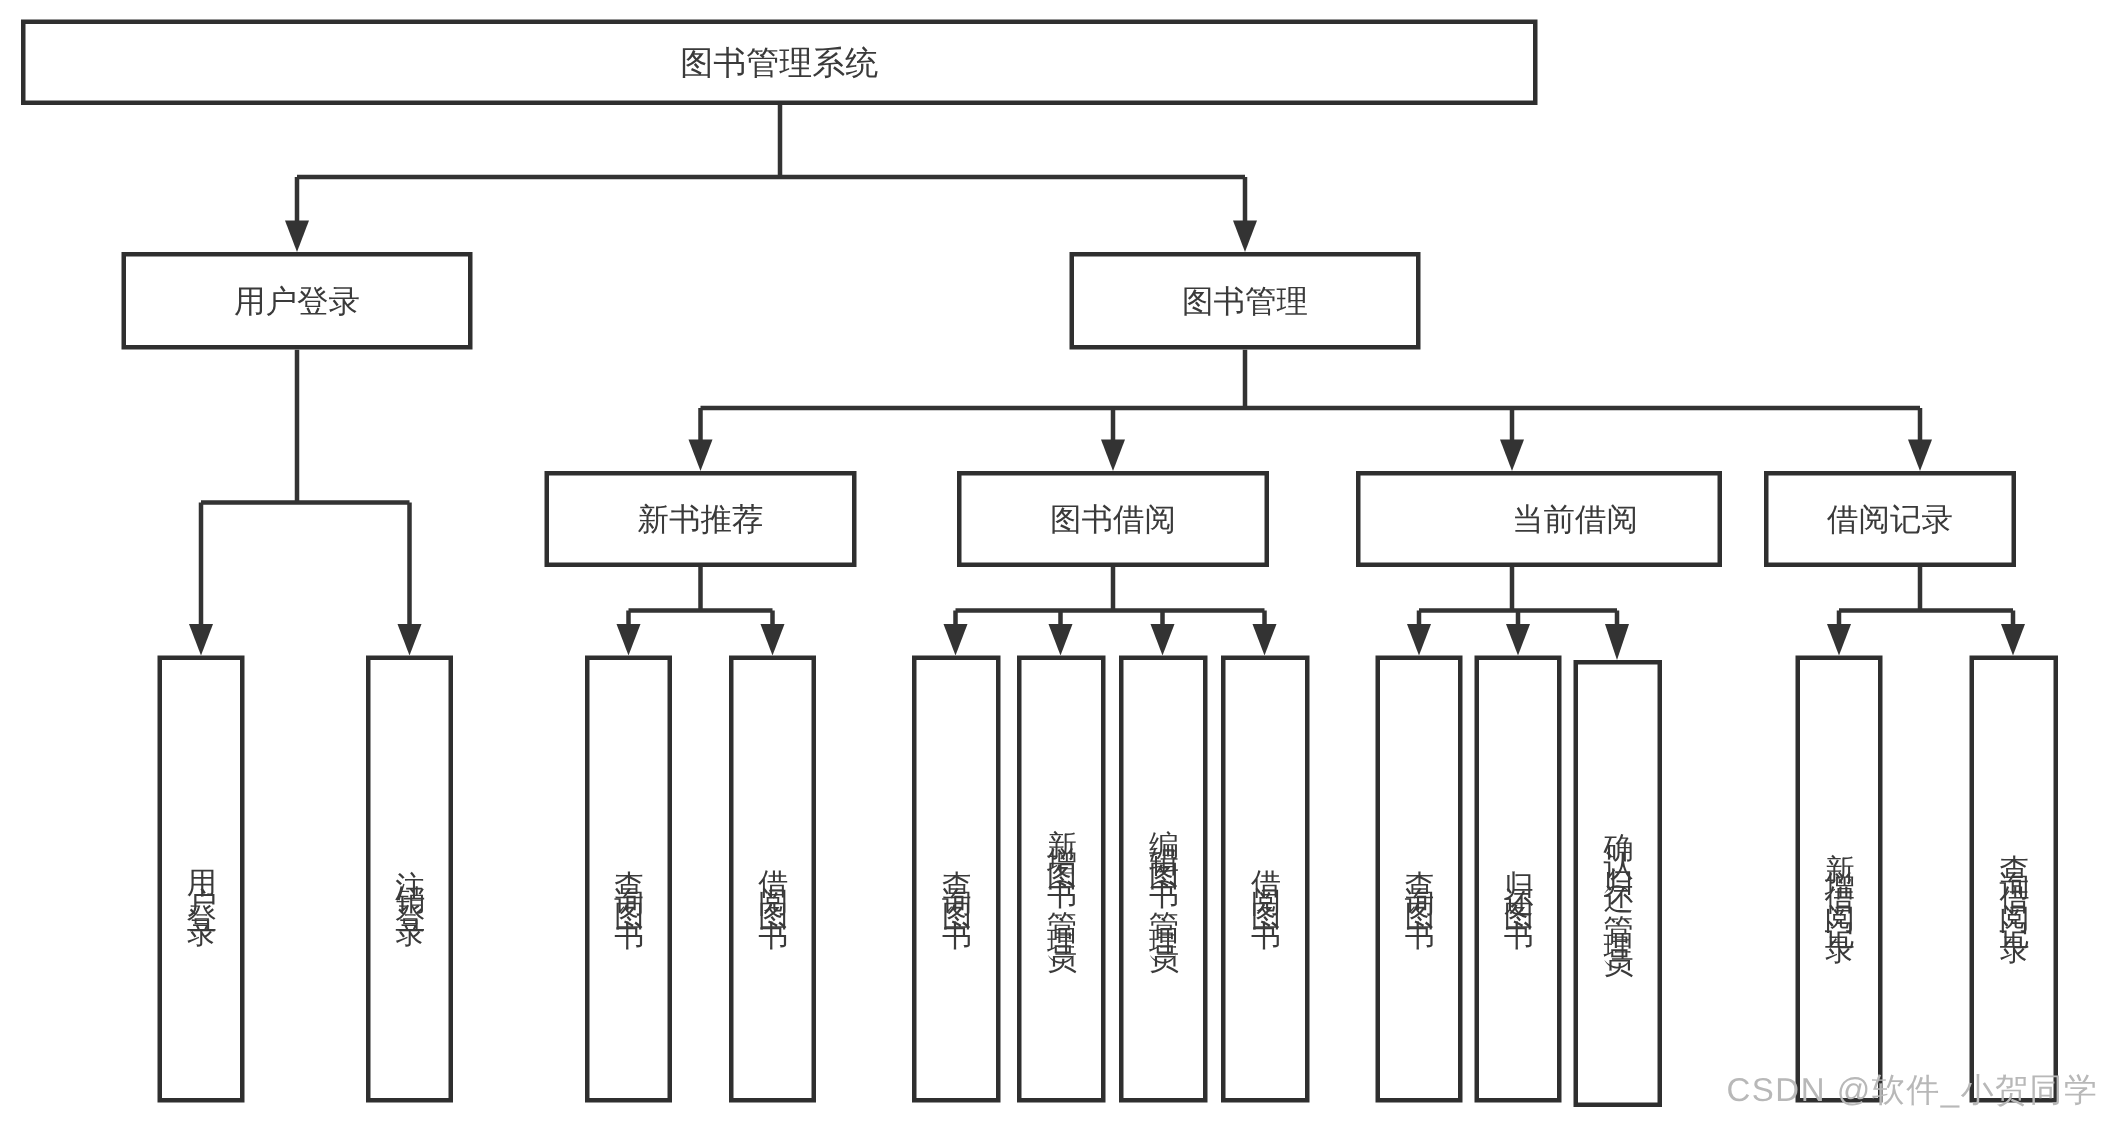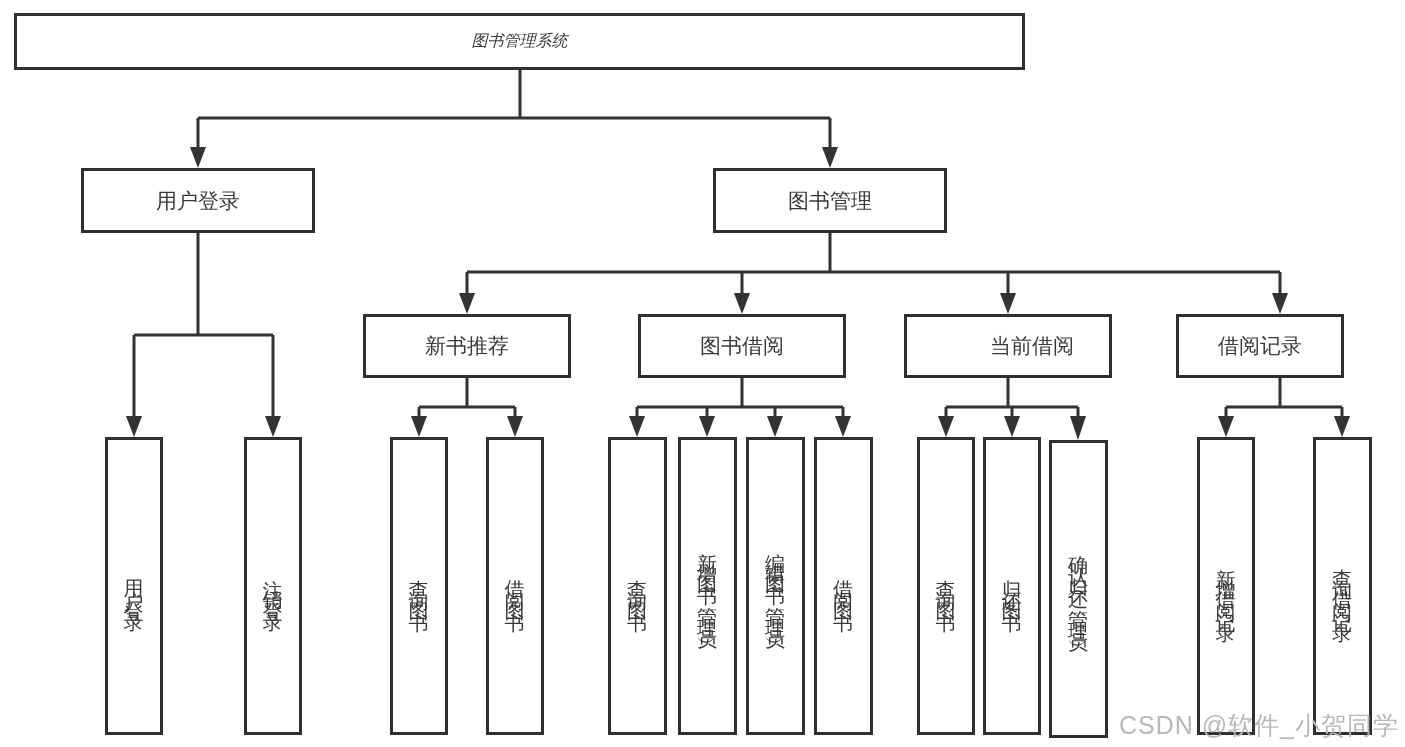--- a/index.html
+++ b/index.html
@@ -20,34 +20,34 @@
   }
   #connectors{position:absolute;left:0;top:0;width:1405px;height:747px;}
   .node{
     position:absolute;
     background:#fff;
     border:3px solid var(--border);
     box-sizing:border-box;
     display:flex;align-items:center;justify-content:center;
     text-align:center;
   }
-  .node.root{font-size:16px;font-style:italic;}
+  .node.root{font-size:22px;}
   .node.h{font-size:21px;}
   .node.v{font-size:20px;}
   .vtext{
     writing-mode:vertical-rl;
     text-orientation:mixed;
     letter-spacing:11px;
     line-height:1;
     white-space:nowrap;
   }
   .watermark{
     position:absolute;
     right:6px;bottom:5px;
-    font-size:25px;
+    font-size:22px;
     color:var(--wm);
     letter-spacing:1px;
     z-index:5;
     pointer-events:none;
   }
   svg path{stroke:var(--line);stroke-width:3;fill:none;}
   svg polygon{fill:var(--line);stroke:none;}
 </style>
 </head>
 <body>
@@ -100,21 +100,21 @@
   <div class="node h" style="left:713px;top:168px;width:234px;height:65px;text-align:right;">
     <span>图书管理</span>
   </div>
 
   <div class="node h" style="left:638px;top:314px;width:208px;height:64px;">
     <span>图书借阅</span>
   </div>
   <div class="node h" style="left:363px;top:314px;width:208px;height:64px;">
     <span>新书推荐</span>
   </div>
-  <div class="node h" style="left:904px;top:314px;width:208px;height:64px;padding-left:48px;">
+  <div class="node h" style="left:904px;top:314px;width:244px;height:64px;padding-left:48px;">
     <span>当前借阅</span>
   </div>
   <div class="node h" style="left:1176px;top:314px;width:168px;height:64px;">
     <span>借阅记录</span>
   </div>
 
   <div class="node v" style="left:105px;top:437px;width:58px;height:298px;">
     <span class="vtext">用户登录</span>
   </div>
   <div class="node v" style="left:244px;top:437px;width:58px;height:298px;">

